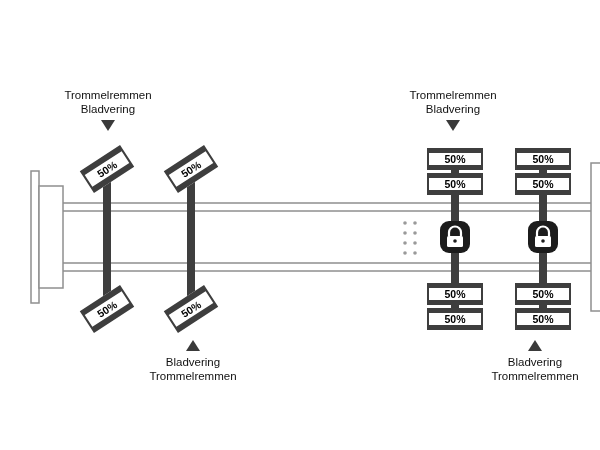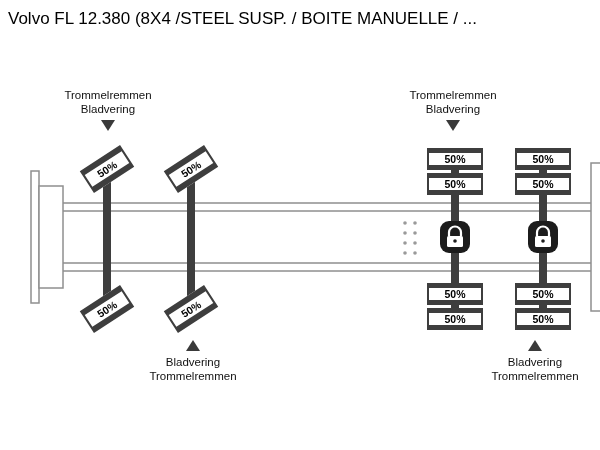--- a/index.html
+++ b/index.html
@@ -46,21 +46,20 @@
   .wheel.front{width:48px;height:26px;border-top-width:6px;border-bottom-width:6px;transform:rotate(-33deg);}
   .wheel.rear{width:56px;height:22px;border-top-width:5px;border-bottom-width:5px;}
   .band{font-size:10.5px;font-weight:bold;line-height:1;color:#000;}
 </style>
 </head>
 <body>
 
 <div class="page">
 
   <div class="header">
-    <div class="title">Volvo FL 12.380 (8X4 /STEEL SUSP. / BOITE MANUELLE / ...</div>
   </div>
 
   <div class="diagram">
 
     <svg class="chassis-svg" width="600" height="450" viewBox="0 0 600 450">
 
       <g>
         <rect class="rail" x="34" y="203" width="552" height="8"></rect>
         <rect class="rail" x="34" y="263" width="552" height="8"></rect>
       </g>

